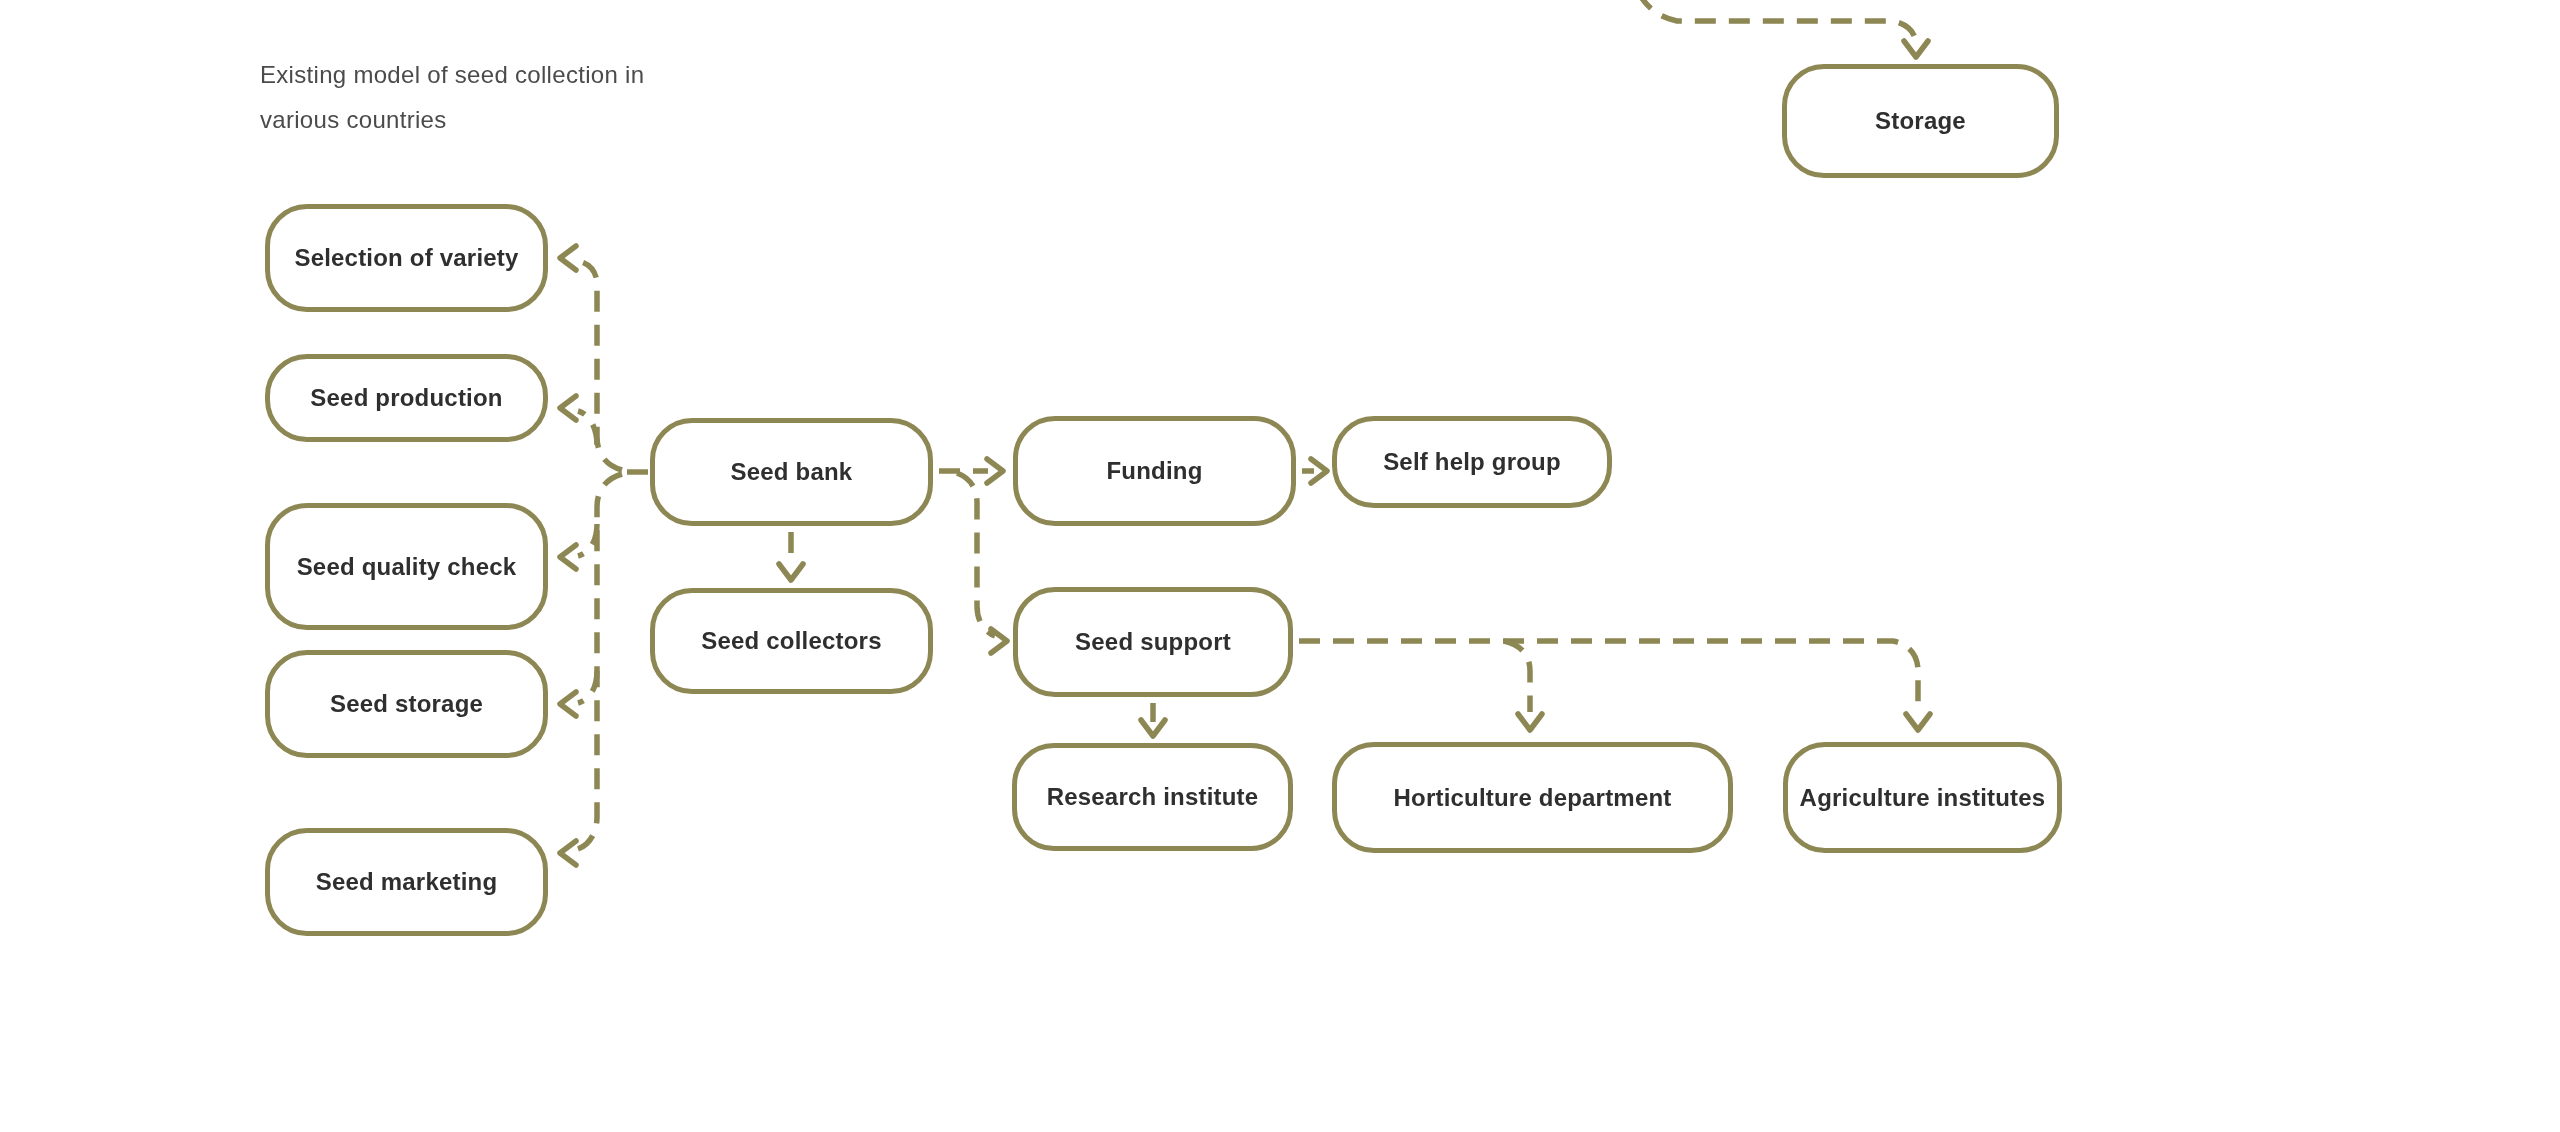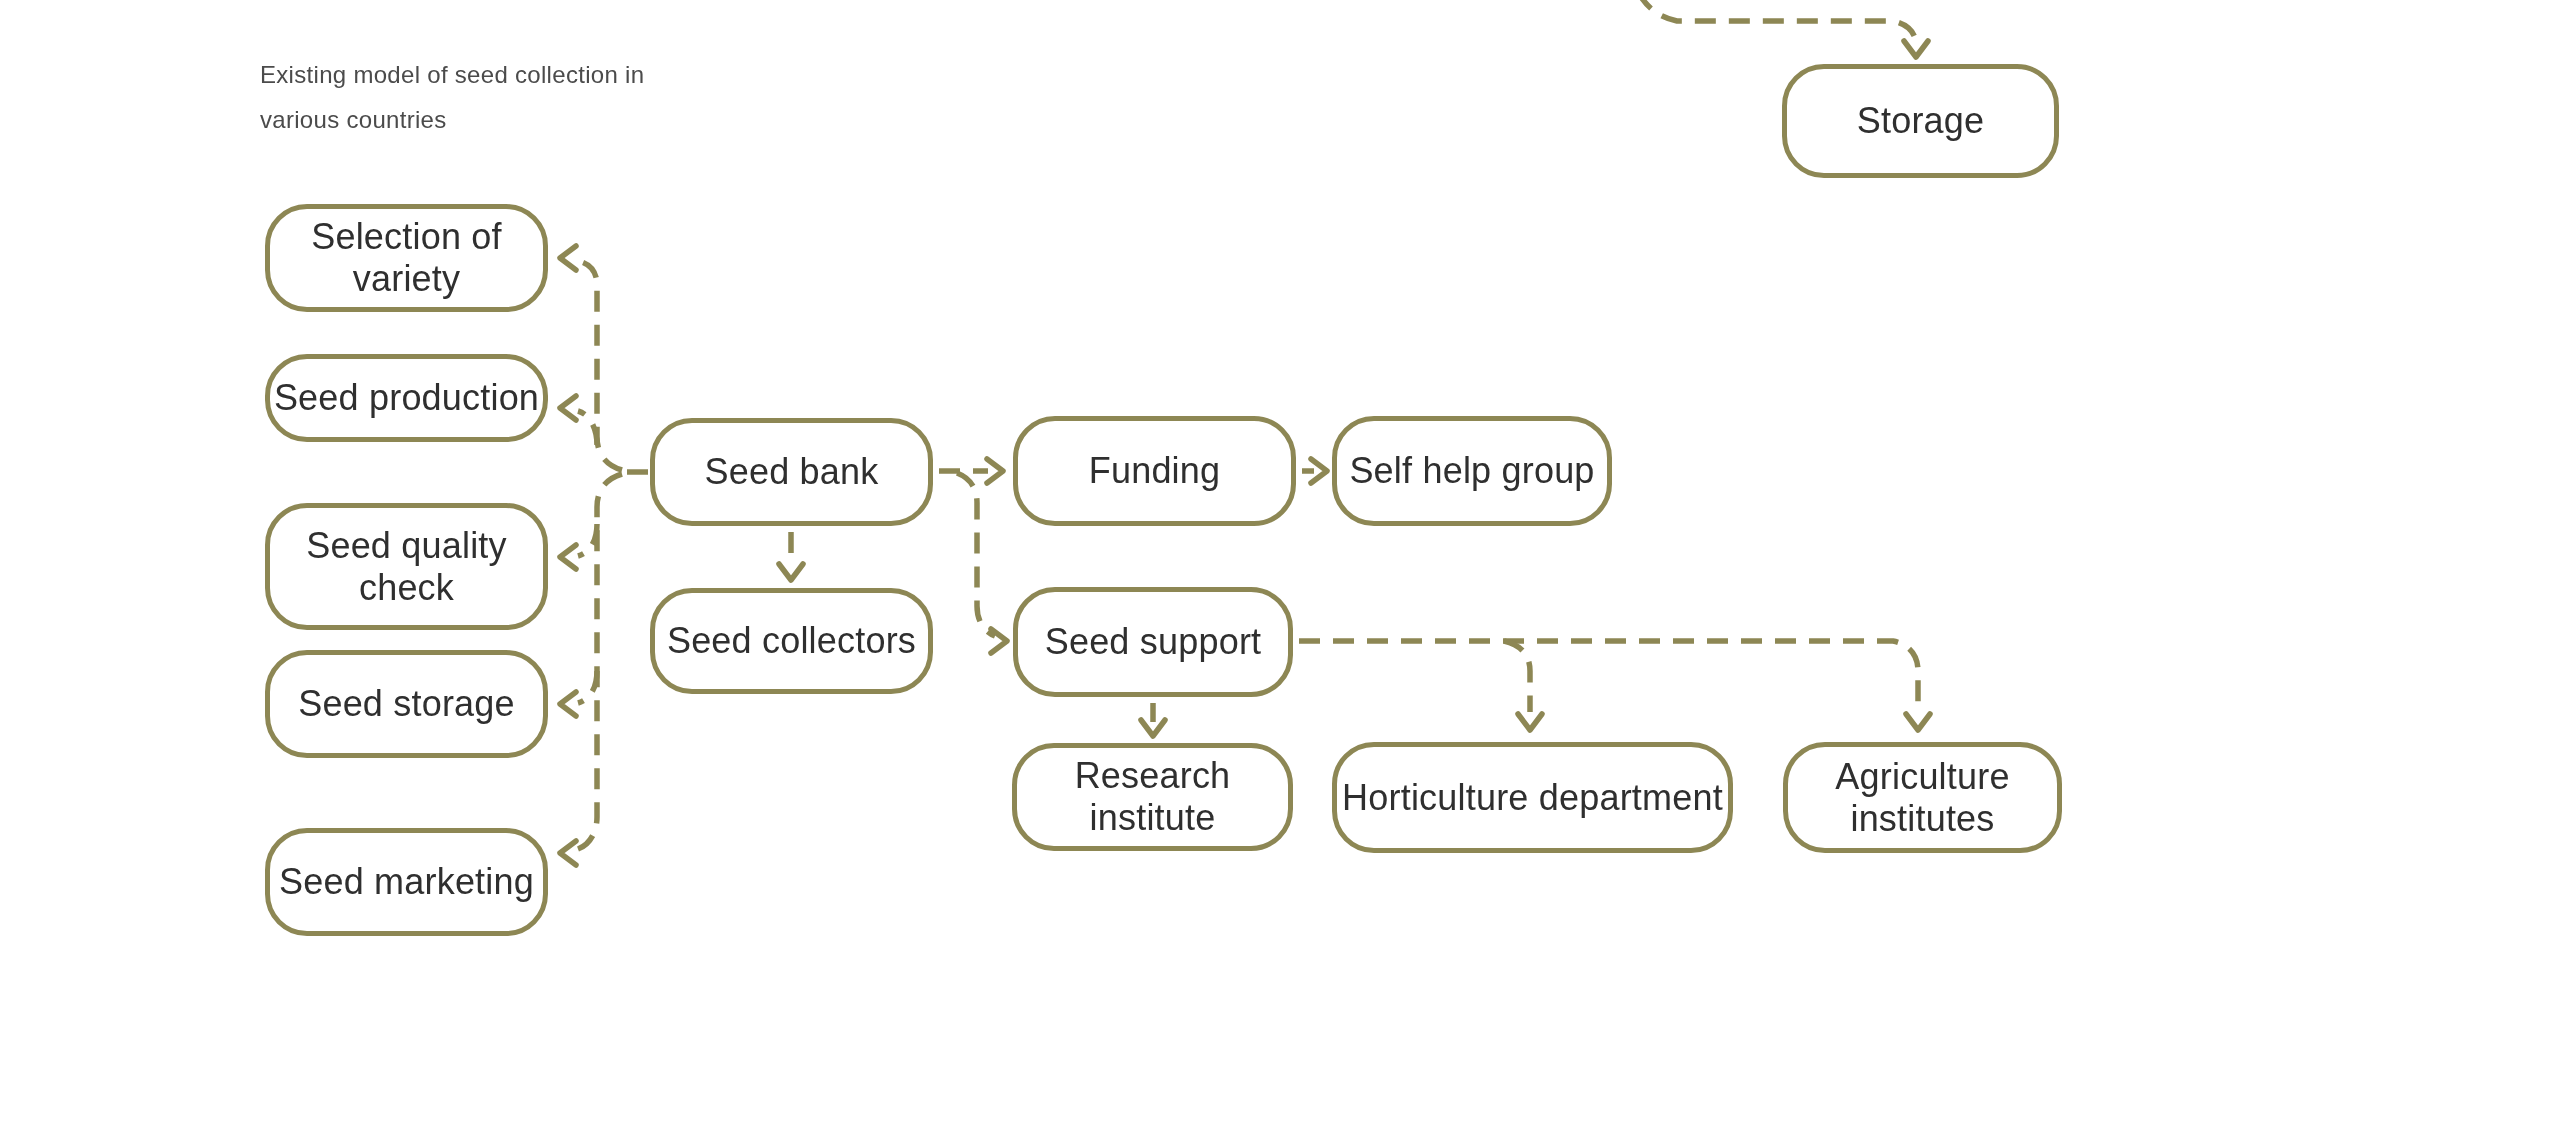--- a/index.html
+++ b/index.html
@@ -52,23 +52,24 @@
     position: absolute;
     background: #ffffff;
     border: 5px solid var(--accent);
     border-radius: 42px;
     display: flex;
     align-items: center;
     justify-content: center;
     text-align: center;
   }
   .node span {
-    font-size: 36px;
+    font-size: 24px;
     color: var(--node-text);
     letter-spacing: 0.2px;
+    font-weight: bold;
   }
 </style>
 </head>
 <body>
 
 <div class="canvas">
   <div class="title">
     <div>Existing model of seed collection in</div>
     <div>various countries</div>
   </div>
@@ -122,21 +123,21 @@
       </div>
       <div class="node" style="left: 650px; top: 418px; width: 283px; height: 108px;">
         <span>Seed bank</span>
       </div>
       <div class="node" style="left: 650px; top: 588px; width: 283px; height: 106px;">
         <span>Seed collectors</span>
       </div>
       <div class="node" style="left: 1013px; top: 416px; width: 283px; height: 110px;">
         <span>Funding</span>
       </div>
-      <div class="node" style="left: 1332px; top: 416px; width: 280px; height: 110px;">
+      <div class="node" style="left: 1332px; top: 416px; width: 280px; height: 92px;">
         <span>Self help group</span>
       </div>
       <div class="node" style="left: 1013px; top: 587px; width: 280px; height: 110px;">
         <span>Seed support</span>
       </div>
       <div class="node" style="left: 1012px; top: 743px; width: 281px; height: 108px;">
         <span>Research institute</span>
       </div>
       <div class="node" style="left: 1332px; top: 742px; width: 401px; height: 111px;">
         <span>Horticulture department</span>

